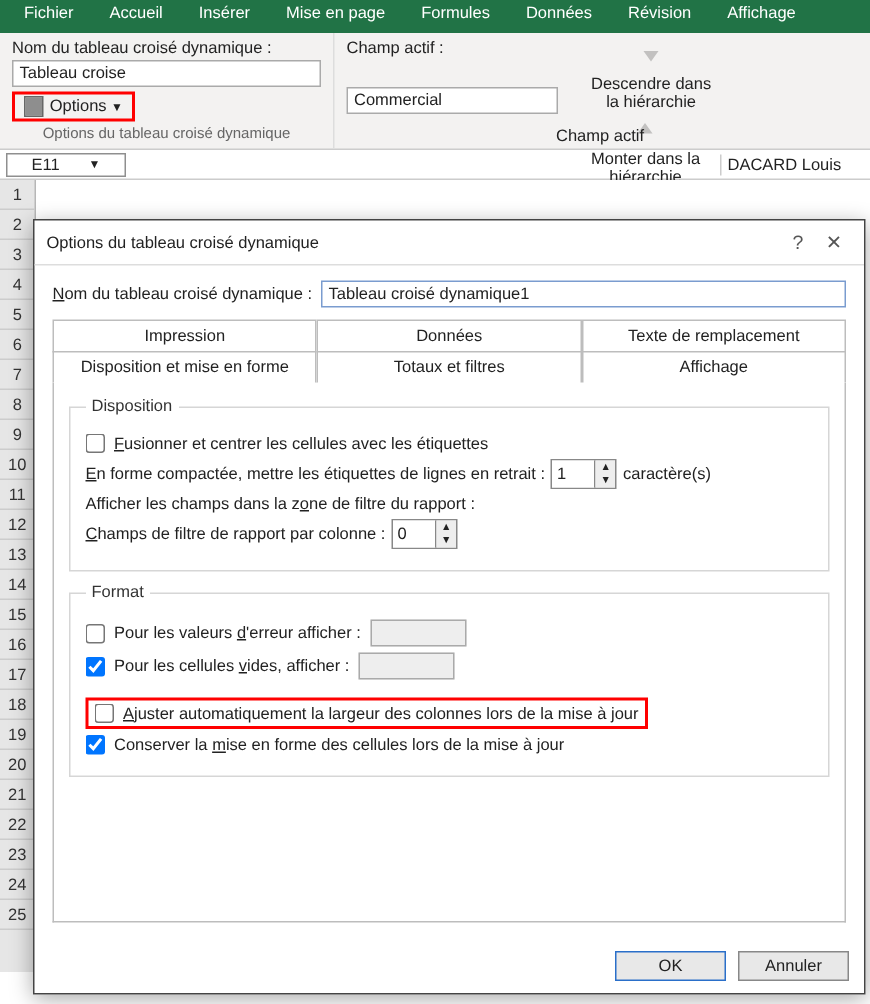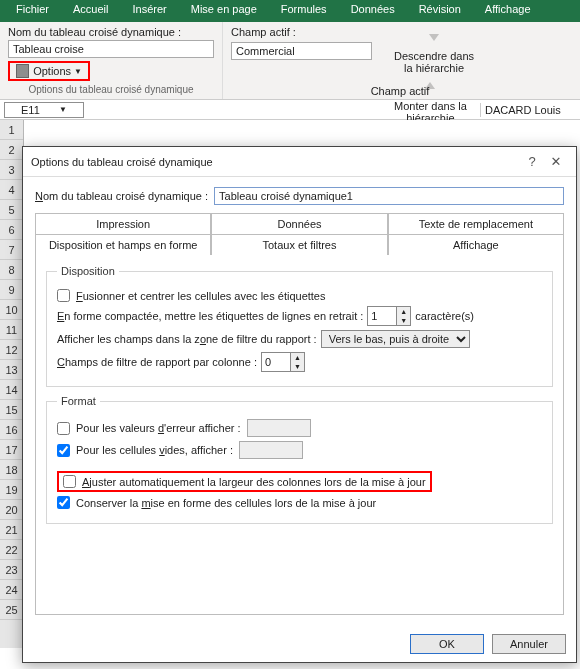--- a/index.html
+++ b/index.html
@@ -8,21 +8,21 @@
 .ribbon-tabs span{color:#fff;padding:3px 12px;cursor:pointer}
 .ribbon-body{background:#f3f2f1;height:78px;display:flex;border-bottom:1px solid #ccc;position:relative}
 .ribbon-group{padding:4px 8px;display:flex;flex-direction:column;justify-content:space-between;min-width:0}
 .ribbon-group.g1{width:222px}
 .ribbon-group.g2{width:158px}
 .ribbon-group .group-label{color:#666;font-size:10px;text-align:center;margin-top:2px}
 .pv-name-label{font-size:11px;margin-bottom:2px}
 .pv-name-input{width:100%;border:1px solid #aaa;padding:2px 4px;background:#fff}
 .options-btn{display:inline-flex;align-items:center;border:2px solid red;padding:1px 6px;margin-top:3px;background:#f3f2f1;width:82px;cursor:pointer}
 .options-btn .ico{width:14px;height:14px;margin-right:4px;background:linear-gradient(#8e8e8e,#8e8e8e);border:1px solid #666}
-.field-input{width:100%;border:1px solid #aaa;padding:2px 4px;background:#fff;margin-top:2px}
+.field-input{width:100%;border:1px solid #aaa;padding:2px 4px;background:#fff;margin-top:18px}
 .field-settings{display:inline-flex;align-items:center;margin-top:3px;cursor:pointer}
 .field-settings .ico{width:14px;height:14px;margin-right:4px;border:1px solid #777;background:#ddd}
 .big-btn{display:flex;flex-direction:column;align-items:center;color:#a0a0a0;padding:2px 6px;font-size:11px;text-align:center;line-height:1.1}
 .big-btn .ico{width:20px;height:20px;margin-bottom:2px;opacity:.4}
 .down-ico{display:inline-block;width:0;height:0;border-left:5px solid transparent;border-right:5px solid transparent;border-top:7px solid #777;margin-top:6px}
 .up-ico{display:inline-block;width:0;height:0;border-left:5px solid transparent;border-right:5px solid transparent;border-bottom:7px solid #777;margin-top:4px}
 .row-labels{display:flex;align-items:center;border-bottom:1px solid #ccc;height:20px;background:#fff}
 .name-box{width:80px;border:1px solid #8f8f8f;margin-left:4px;padding:1px 16px;display:flex;justify-content:space-between;align-items:center}
 .formula-area{flex:1}
 .cell-header{width:100px;border-left:1px solid #ccc;padding:1px 4px}
@@ -161,21 +161,21 @@
       <label><span class="u">N</span>om du tableau croisé dynamique :</label>
       <input type="text" class="sel" value="Tableau croisé dynamique1" style="">
     </div>
 
     <div class="tabs-back">
       <span>Impression</span>
       <span>Données</span>
       <span>Texte de remplacement</span>
     </div>
     <div class="tabs-front">
-      <span class="active">Disposition et hamps en forme</span>
+      <span class="active">Disposition et mise en forme</span>
       <span>Totaux et filtres</span>
       <span>Affichage</span>
     </div>
 
     <div class="tab-page">
       <fieldset>
         <legend>Disposition</legend>
         <div class="line">
           <input type="checkbox" style="">
           <label><span class="u">F</span>usionner et centrer les cellules avec les étiquettes</label>
@@ -186,23 +186,20 @@
             <input value="1" style="">
             <span class="btns">
                 <i>▲</i>
                 <i>▼</i>
               </span>
           </span>
           <span>caractère(s)</span>
         </div>
         <div class="line" style="margin-top:0">
           <label>Afficher les champs dans la z<span class="u">o</span>ne de filtre du rapport :</label>
-          <select style="margin-left:4px">
-            <option>Vers le bas, puis à droite</option>
-          </select>
         </div>
         <div class="line">
           <label><span class="u">C</span>hamps de filtre de rapport par colonne :</label>
           <span class="spin">
             <input value="0" style="">
             <span class="btns">
                 <i>▲</i>
                 <i>▼</i>
               </span>
           </span>

